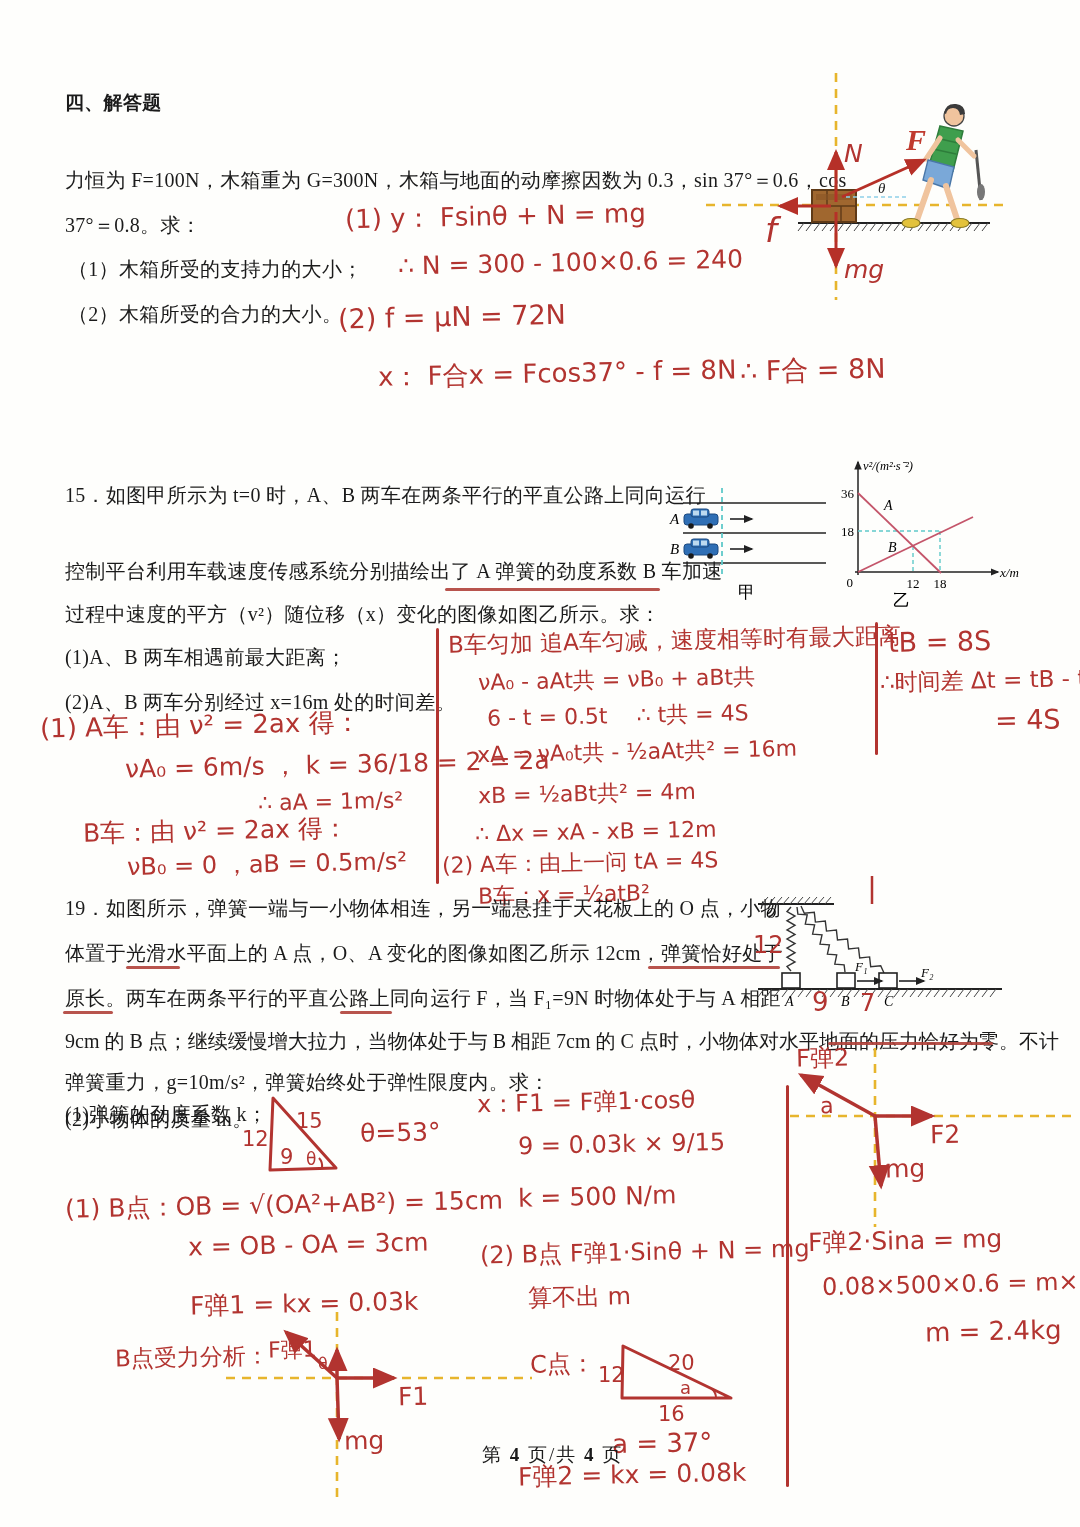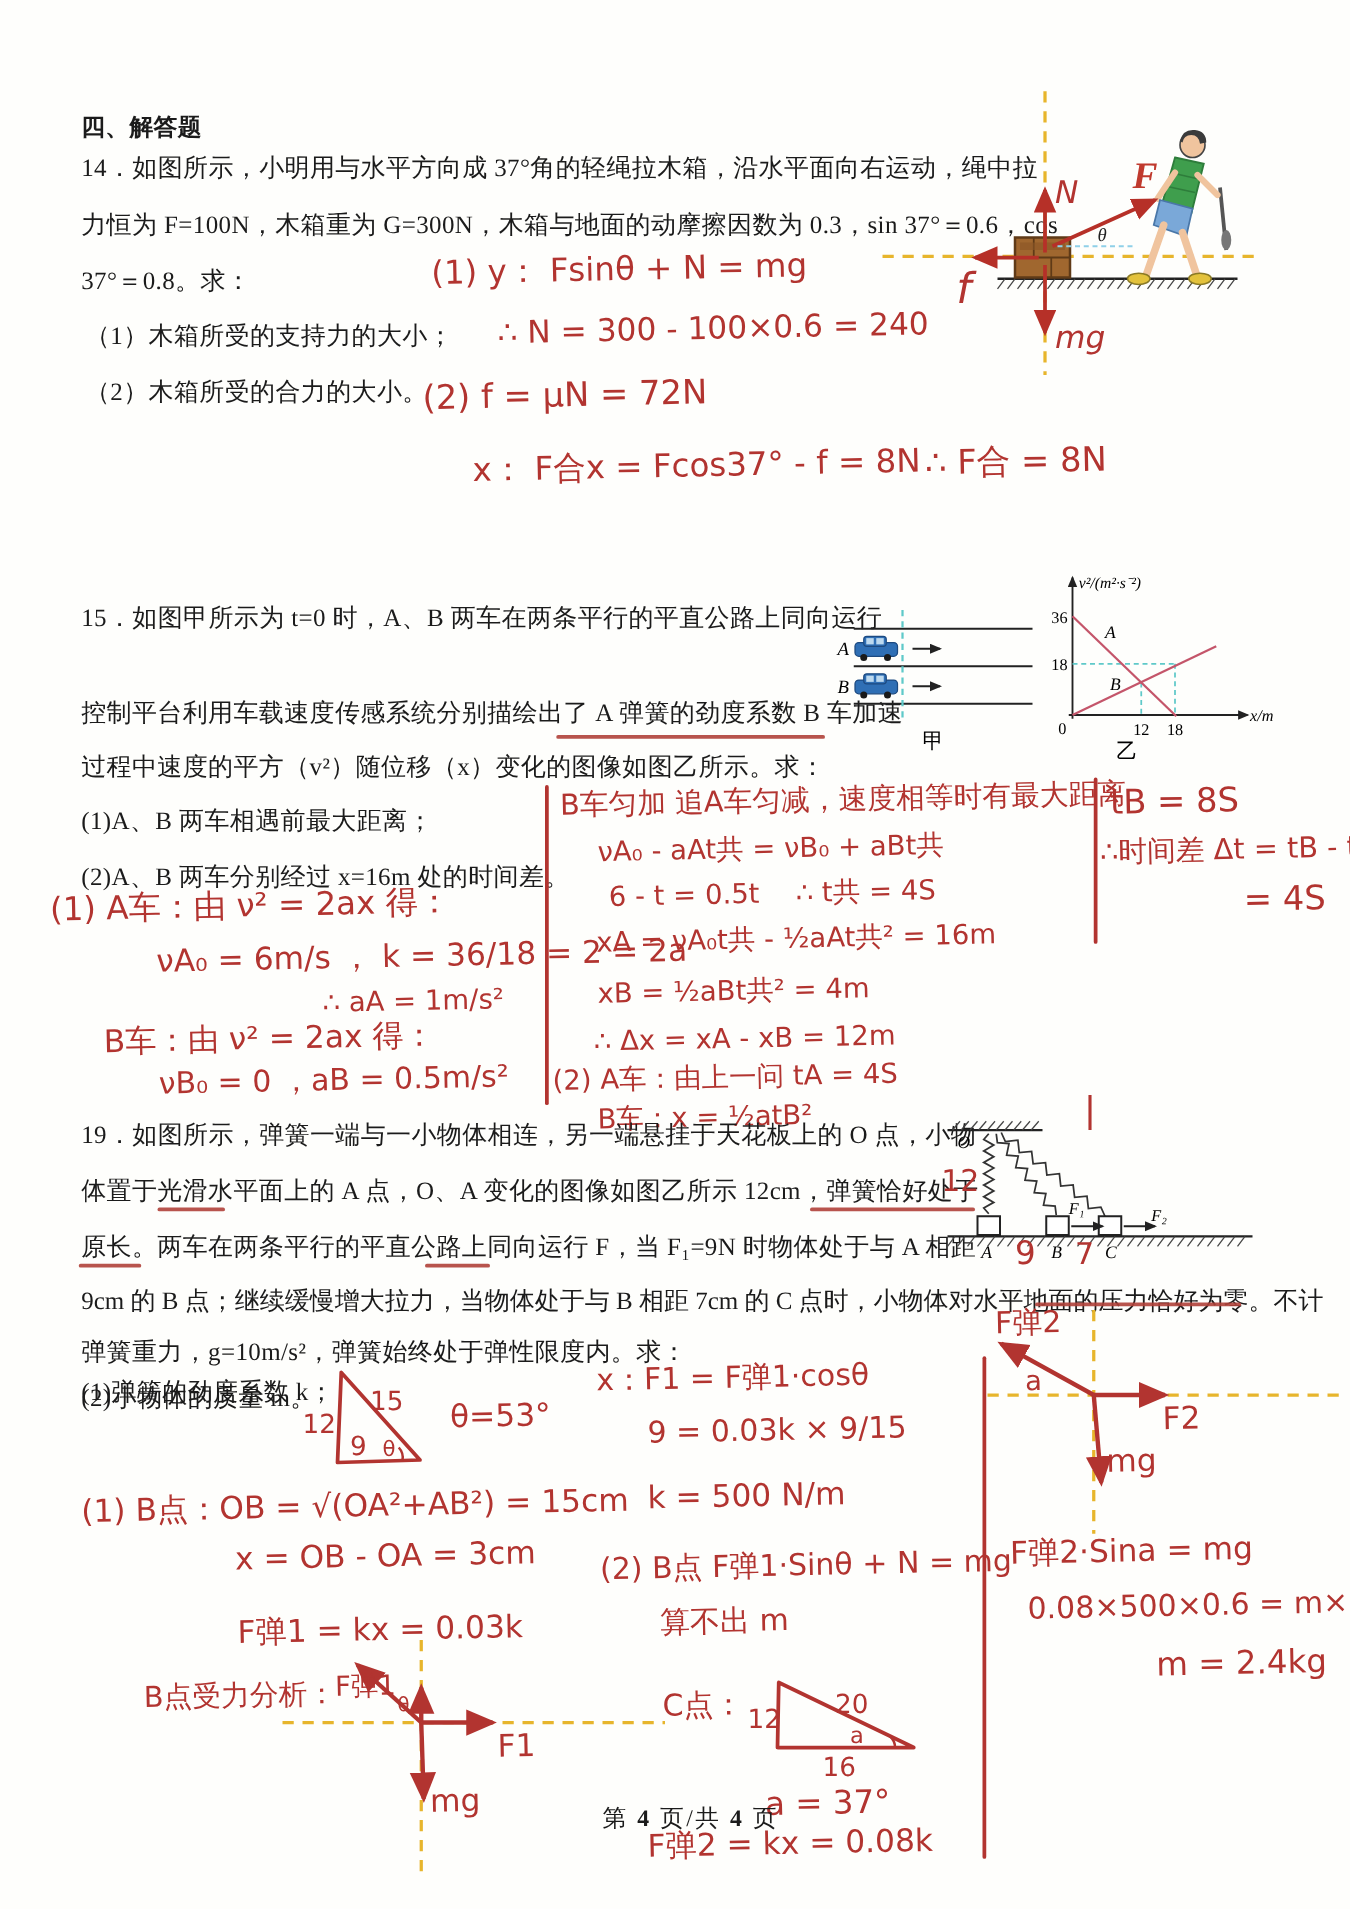--- a/index.html
+++ b/index.html
@@ -17,21 +17,20 @@
   svg text{font-family:"Liberation Serif",serif}
   svg text.hwt{font-family:"DejaVu Sans",sans-serif;fill:#b23430;font-weight:500}
 </style>
 </head>
 <body>
 
 <div class="page">
 
   <div class="pl bold" style="left:65px;top:92px;font-size:19px">四、解答题</div>
 
-  <div class="pl" style="left:65px;top:124px">14．如图所示，小明用与水平方向成 37°角的轻绳拉木箱，沿水平面向右运动，绳中拉</div>
   <div class="pl" style="left:65px;top:169px">力恒为 F=100N，木箱重为 G=300N，木箱与地面的动摩擦因数为 0.3，sin 37°＝0.6，cos</div>
   <div class="pl" style="left:65px;top:214px">37°＝0.8。求：</div>
   <div class="pl" style="left:68px;top:258px">（1）木箱所受的支持力的大小；</div>
   <div class="pl" style="left:68px;top:303px">（2）木箱所受的合力的大小。</div>
 
   <svg style="left:690px;top:62px" width="390" height="253" viewBox="690 62 390 253">
     <defs>
       <marker id="ar14" markerWidth="9" markerHeight="9" refX="6" refY="3" orient="auto">
         <path d="M0,0 L7,3 L0,6 z" fill="#b63028"></path>
       </marker>

